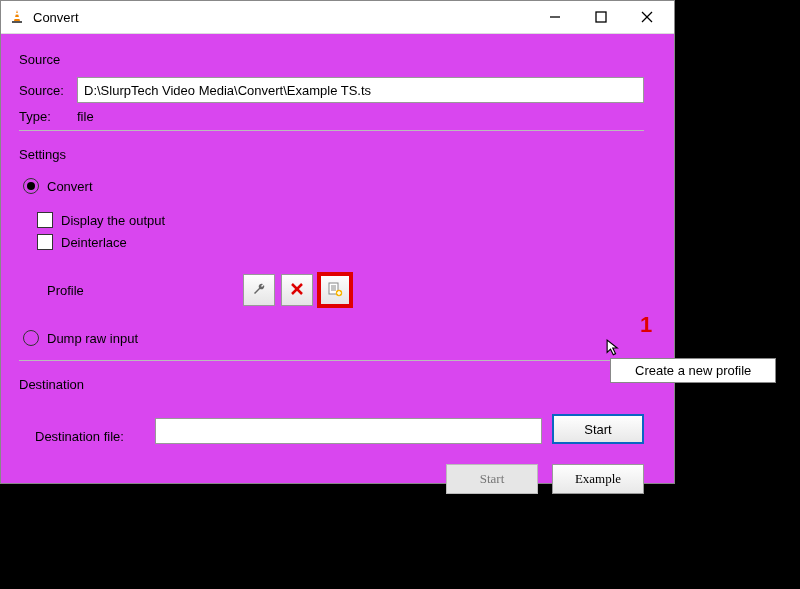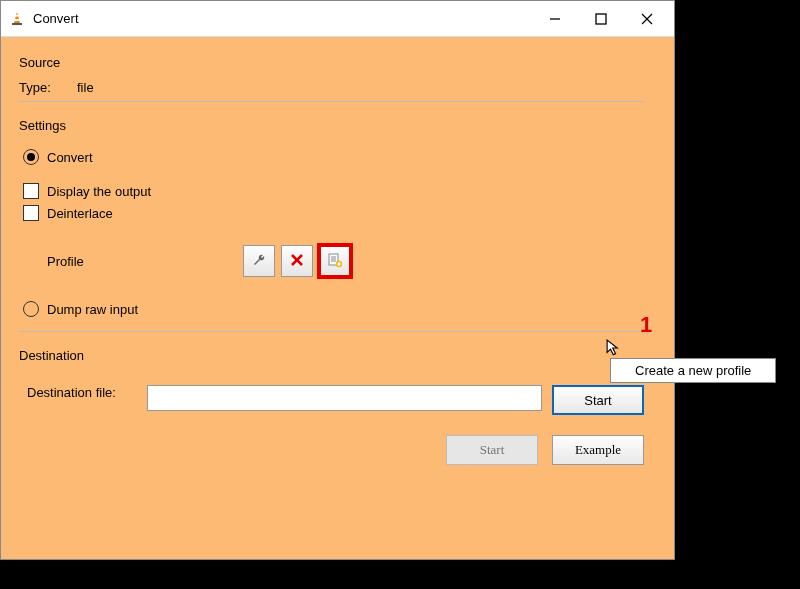--- a/index.html
+++ b/index.html
@@ -9,22 +9,22 @@
     font-size: 13px;
     background: #000;
     width: 800px;
     height: 589px;
     position: relative;
   }
   .window {
     position: absolute;
     top: 0; left: 0;
     width: 675px;
-    height: 560px;
-    background: #fdba74;
+    height: 484px;
+    background: #d946ef;
     border: 1px solid #888;
     display: flex;
     flex-direction: column;
   }
   .titlebar {
     height: 36px;
     background: #ffffff;
     display: flex;
     align-items: center;
     padding: 0 4px 0 8px;
@@ -57,21 +57,21 @@
   .hr {
     height: 1px;
     background: #bbb;
     margin: 2px 0 8px 0;
   }
   .row {
     display: flex;
     align-items: center;
     margin: 6px 0;
   }
-  .row.indent { }
+  .row.indent { margin-left: 14px; }
   .label {
     width: 58px;
   }
   .label.wide { width: 110px; }
   .text-input {
     flex: 1;
     height: 26px;
     border: 1px solid #999;
     background: #fff;
     padding: 2px 6px;
@@ -150,22 +150,22 @@
     position: absolute;
     left: 610px;
     top: 358px;
     background: #fff;
     border: 1px solid #888;
     padding: 4px 24px;
     font-size: 13px;
     white-space: nowrap;
   }
   .dest-row {
-    display: flex; align-items: flex-start; gap: 10px;
-    margin: 18px 0 20px 8px;
+    display: flex; align-items: flex-end; gap: 10px;
+    margin: 18px 0 20px 16px;
   }
   .browse-btn {
     width: 92px; height: 30px;
     border: 2px solid #0a66c2;
     background: linear-gradient(#fefefe,#e8e8e8);
     display:flex; align-items:center; justify-content:center;
   }
   .bottom-buttons {
     display:flex; justify-content:flex-end; gap:14px;
     margin-top: 18px;
@@ -213,20 +213,24 @@
             <line x1="1" y1="1" x2="11" y2="11" stroke="#000" stroke-width="1.3"></line>
             <line x1="11" y1="1" x2="1" y2="11" stroke="#000" stroke-width="1.3"></line>
           </svg>
       </div>
     </div>
   </div>
 
   <div class="content">
 
     <div class="section-header">Source</div>
+    <div class="row">
+      <span class="label">Source:</span>
+      <input class="text-input" value="D:\SlurpTech Video Media\Convert\Example TS.ts" style="">
+    </div>
     <div class="row">
       <span class="label">Type:</span>
       <span>file</span>
     </div>
     <div class="hr"></div>
 
     <div class="section-header">Settings</div>
     <div class="settings-body">
       <div class="row">
         <span class="radio checked"></span>

